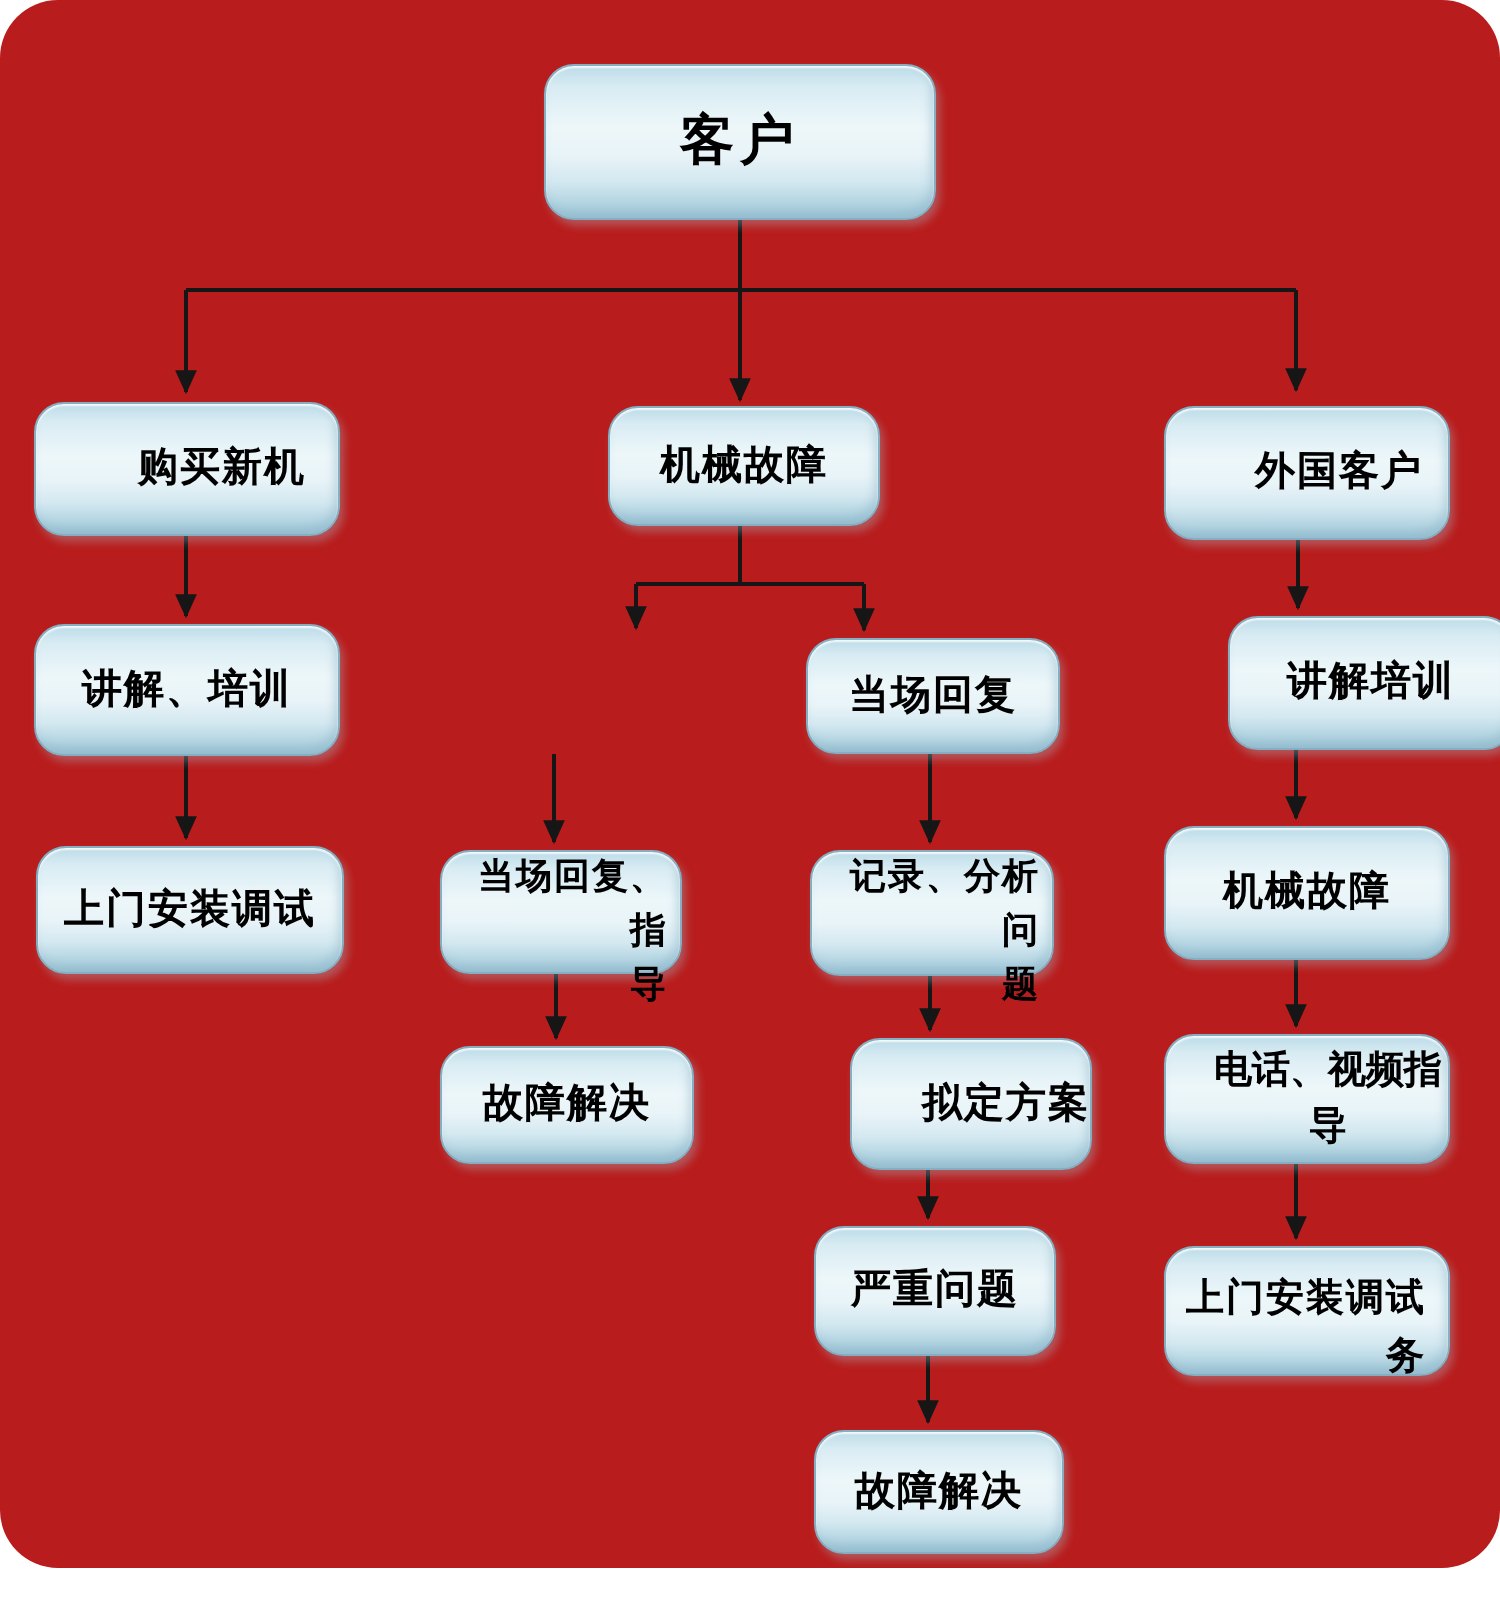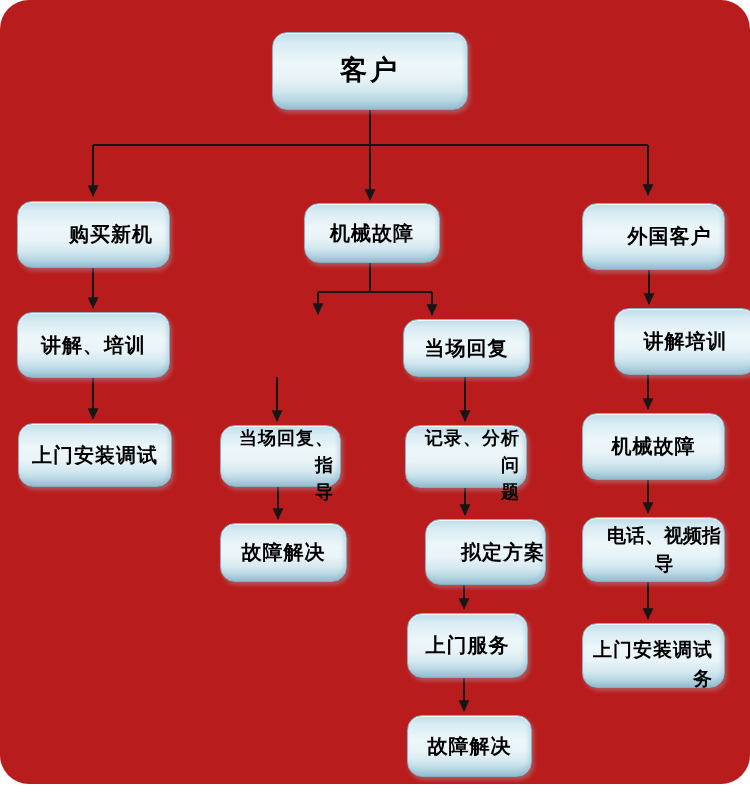--- a/index.html
+++ b/index.html
@@ -105,21 +105,21 @@
 
   <div class="node" style="left:304px; top:203px; width:136px; height:60px;">机械故障</div>
   <div class="node wrap" style="left:220px; top:425px; width:121px; height:62px;">当场回复、指
 导</div>
   <div class="node" style="left:220px; top:523px; width:127px; height:59px;">故障解决</div>
 
   <div class="node" style="left:403px; top:319px; width:127px; height:58px;">当场回复</div>
   <div class="node wrap" style="left:405px; top:425px; width:122px; height:63px;font-family:Liberation Serif, serif;">记录、分析问
 题</div>
   <div class="node" style="left:425px; top:519px; width:121px; height:66px;padding-left:35px;">拟定方案</div>
-  <div class="node" style="left:407px; top:613px; width:121px; height:65px;">上门服务</div>
+  <div class="node" style="left:407px; top:613px; width:121px; height:65px;">严重问题</div>
   <div class="node" style="left:407px; top:715px; width:125px; height:62px;">故障解决</div>
 
   <div class="node" style="left:582px; top:203px; width:143px; height:67px;padding-left:32px;">外国客户</div>
   <div class="node" style="left:582px; top:308px; width:143px; height:67px;margin-left:32px;">讲解培训</div>
   <div class="node" style="left:582px; top:413px; width:143px; height:67px;">机械故障</div>
   <div class="node small" style="left:582px; top:517px; width:143px; height:65px;padding-left:21px;">电话、视频指导</div>
   <div class="node wrap" style="left:582px; top:623px; width:143px; height:65px; font-size:19px;">上门安装调试
 务</div>
 
 </div>

